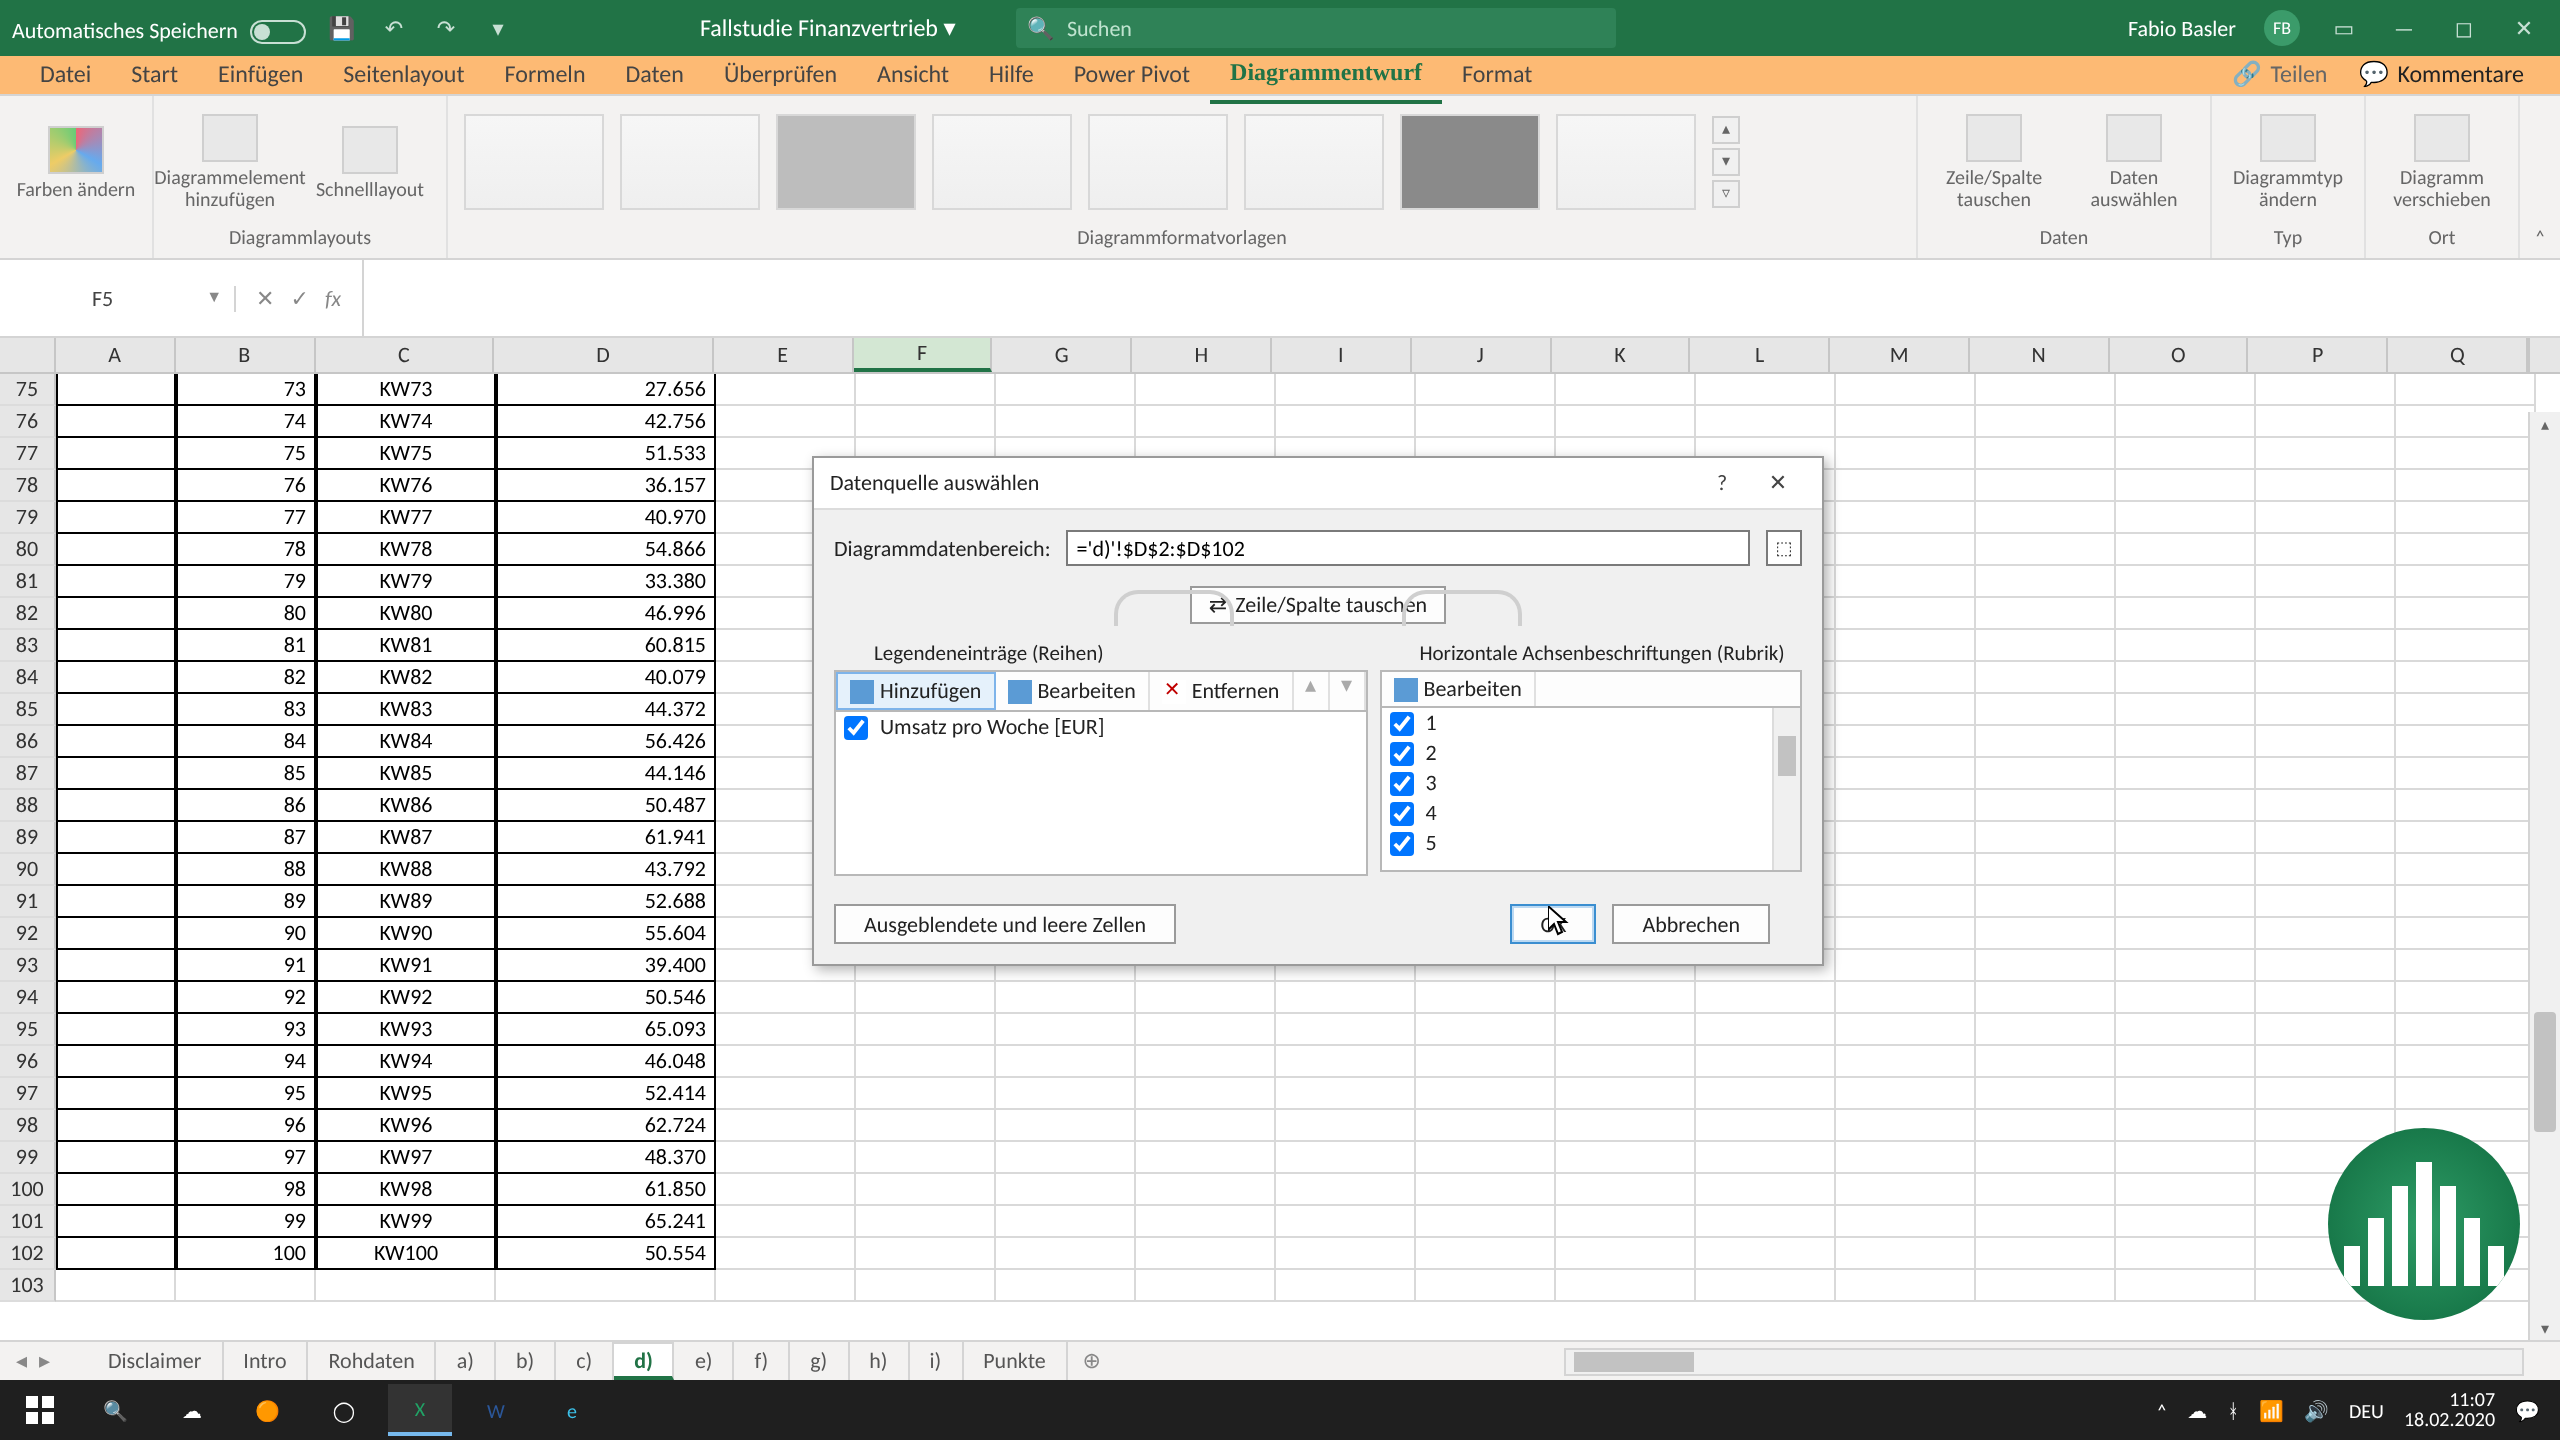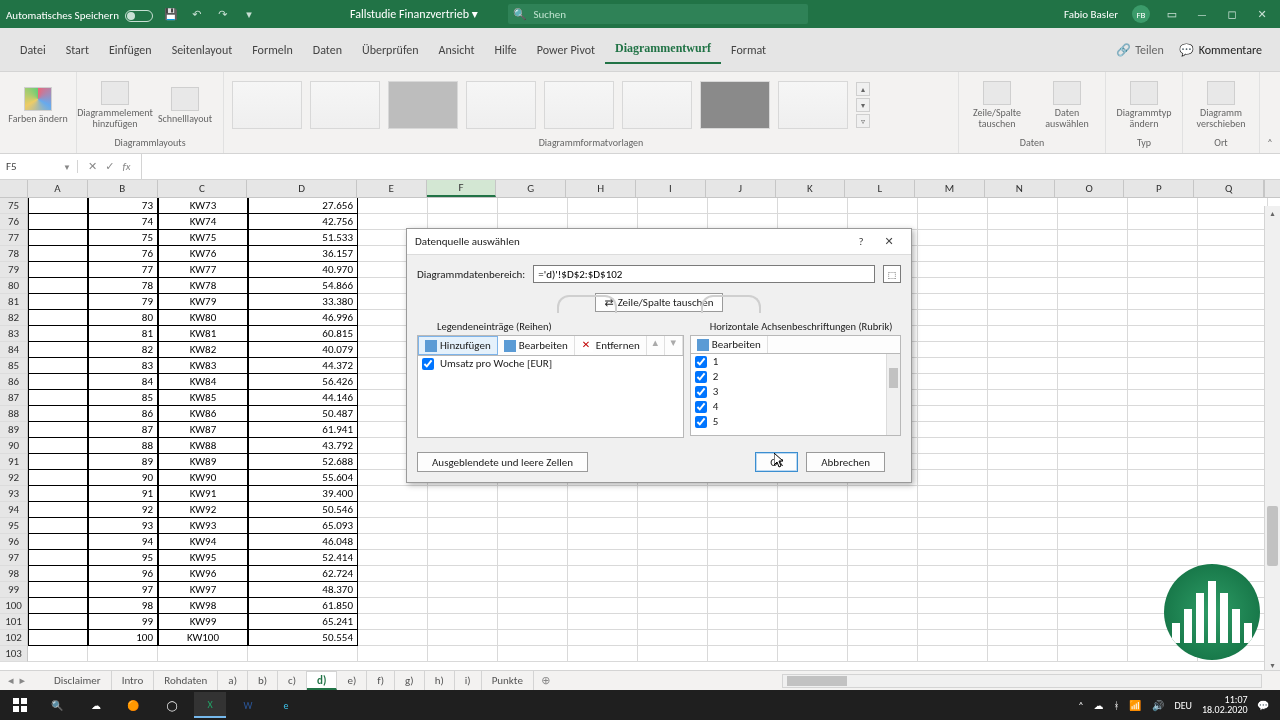--- a/index.html
+++ b/index.html
@@ -11,21 +11,21 @@
   .title-bar .autosave { display: flex; align-items: center; gap: 6px; }
   .title-bar .toggle { width: 28px; height: 12px; border: 1px solid #c8e0d4; border-radius: 6px; position: relative; }
   .title-bar .toggle::after { content: ""; position: absolute; width: 8px; height: 8px; border-radius: 50%; background: #c8e0d4; left: 1px; top: 1px; }
   .title-bar .tb-icon { width: 16px; height: 16px; color: #c8e0d4; display: flex; align-items: center; justify-content: center; }
   .title-bar .doc-name { margin-left: 87px; color: #fff; font-size: 12px; }
   .title-bar .search { margin-left: 30px; width: 300px; height: 20px; background: #2f8257; border-radius: 2px; display: flex; align-items: center; padding: 0 6px; color: #bfe3cf; gap: 6px; }
   .title-bar .right { margin-left: auto; display: flex; align-items: center; gap: 14px; padding: 0 10px; }
   .title-bar .avatar { width: 18px; height: 18px; border-radius: 50%; background: #3b9b6a; font-size: 9px; display: flex; align-items: center; justify-content: center; }
 
   
-  .ribbon-tabs { height: 44px; background: #e5e5e5; border-bottom: 1px solid #d4d4d4; display: flex; align-items: center; padding: 0 10px; font-size: 12px; color: #444; }
+  .ribbon-tabs { height: 20px; background: #fdba74; border-bottom: 1px solid #d4d4d4; display: flex; align-items: center; padding: 0 10px; font-size: 12px; color: #444; }
   .ribbon-tabs .tab { padding: 0 10px; height: 28px; display: flex; align-items: center; cursor: default; }
   .ribbon-tabs .tab.active { border-bottom: 2px solid #217346; color: #217346; font-weight: 600; font-family: Liberation Serif, serif; }
   .ribbon-tabs .spacer { flex: 1; }
   .ribbon-tabs .action { color: #666; padding: 0 8px; display: flex; align-items: center; gap: 4px; }
   .ribbon-tabs .action.comments { color: #222; }
 
   
   .ribbon { height: 82px; background: #f3f2f1; border-bottom: 1px solid #d4d4d4; display: flex; font-size: 10px; color: #666; }
   .ribbon .group { border-right: 1px solid #e1e1e1; padding: 2px 8px 0 8px; display: flex; flex-direction: column; }
   .ribbon .group-row { display: flex; gap: 10px; height: 62px; align-items: center; }
@@ -34,21 +34,21 @@
   .ribbon .big-btn .ic { width: 28px; height: 24px; background: #e8e8e8; border: 1px solid #cfcfcf; }
   .styles-gallery { display: flex; gap: 8px; align-items: center; }
   .style-thumb { width: 70px; height: 48px; border: 1px solid #d8d8d8; background: linear-gradient(#f6f6f6, #efefef); }
   .style-thumb.sel { background: #bdbdbd; }
   .style-thumb.dark { background: #8a8a8a; }
   .gallery-arrows { width: 14px; display: flex; flex-direction: column; gap: 2px; }
   .gallery-arrows span { height: 14px; border: 1px solid #cfcfcf; background: #f0f0f0; font-size: 8px; display: flex; align-items: center; justify-content: center; }
   .ribbon .collapse { margin-left: auto; width: 20px; display: flex; align-items: flex-end; justify-content: center; padding-bottom: 4px; color: #666; }
 
   
-  .fx-bar { height: 26px; border-bottom: 1px solid #d4d4d4; display: flex; align-items: center; font-size: 11px; color: #444; }
+  .fx-bar { height: 39px; border-bottom: 1px solid #d4d4d4; display: flex; align-items: center; font-size: 11px; color: #444; padding-left: 40px; }
   .name-box { width: 78px; border-right: 1px solid #d4d4d4; padding: 0 6px; display: flex; align-items: center; justify-content: space-between; }
   .name-box .dd { font-size: 8px; color: #888; }
   .fx-icons { display: flex; gap: 8px; padding: 0 10px; border-right: 1px solid #d4d4d4; height: 100%; align-items: center; color: #888; }
   .fx-icons .fx { font-style: italic; }
   .fx-input { flex: 1; padding: 0 6px; }
 
   
   .col-headers { height: 18px; display: flex; border-bottom: 1px solid #c6c6c6; background: #e6e6e6; font-size: 11px; }
   .row-hdr-spacer { width: 28px; border-right: 1px solid #c6c6c6; background: #e6e6e6; }
   .col-hdr { border-right: 1px solid #c6c6c6; display: flex; align-items: center; justify-content: center; color: #333; }

